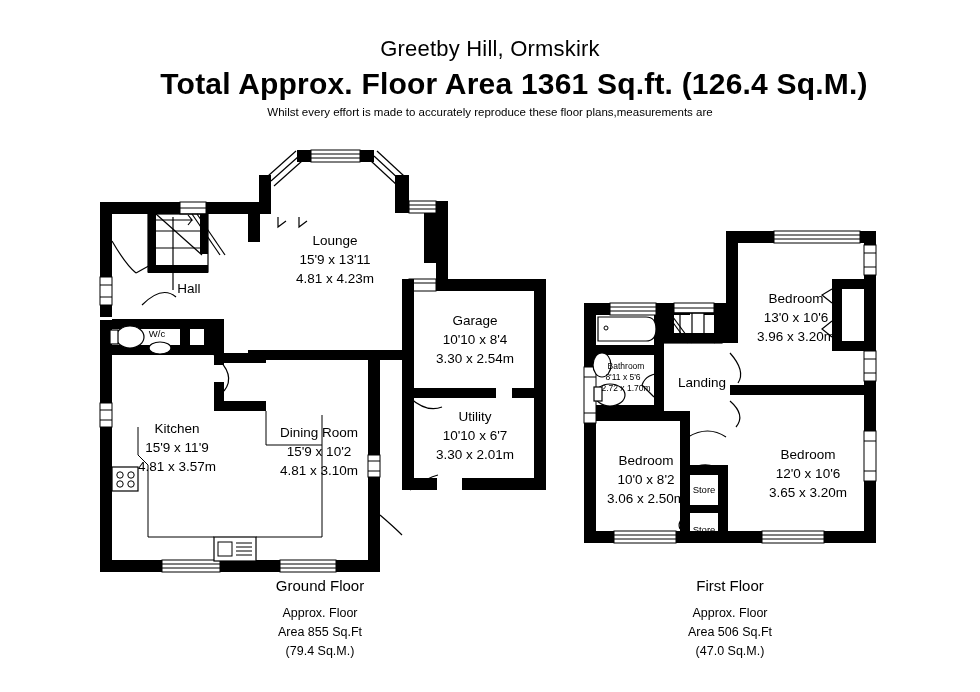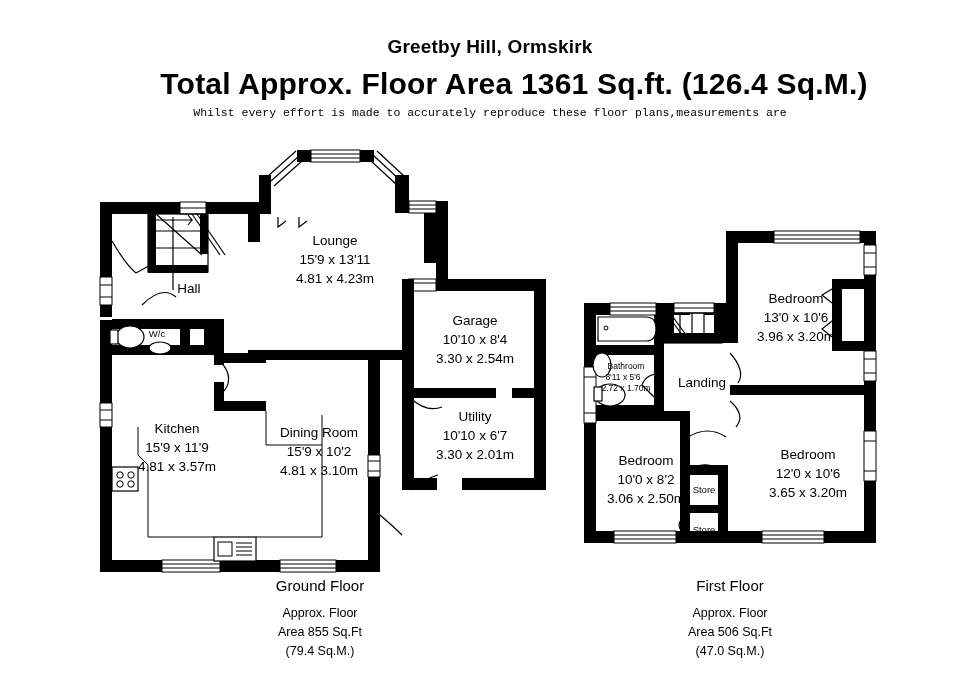--- a/index.html
+++ b/index.html
@@ -23,37 +23,36 @@
     height: 692px;
   }
   .hdr {
     position: absolute;
     left: 0;
     width: 980px;
     text-align: center;
   }
   #title-line {
     top: 36px;
-    font-size: 19px;
-    font-weight: bold;
+    font-size: 22px;
+    font-weight: normal;
     letter-spacing: 0.2px;
   }
   #area-line {
     top: 67px;
     font-size: 30px;
     font-weight: bold;
     letter-spacing: 0.2px;
     margin-left: 24px;
   }
   #disclaimer {
     top: 104px;
     font-size: 11.5px;
     line-height: 17px;
     font-weight: normal;
-    font-family: Liberation Mono, monospace;
   }
   #disclaimer div { display: block; }
 
   svg { display: block; }
   text { font-family: "Liberation Sans", sans-serif; fill: #000; }
   .rm-name { font-size: 13.5px; text-anchor: middle; }
   .rm-dim  { font-size: 13.5px; text-anchor: middle; }
   .rm-small { font-size: 8.5px; text-anchor: middle; }
   .rm-tiny { font-size: 9.5px; text-anchor: middle; }
   .floor-title { font-size: 15px; text-anchor: middle; }

